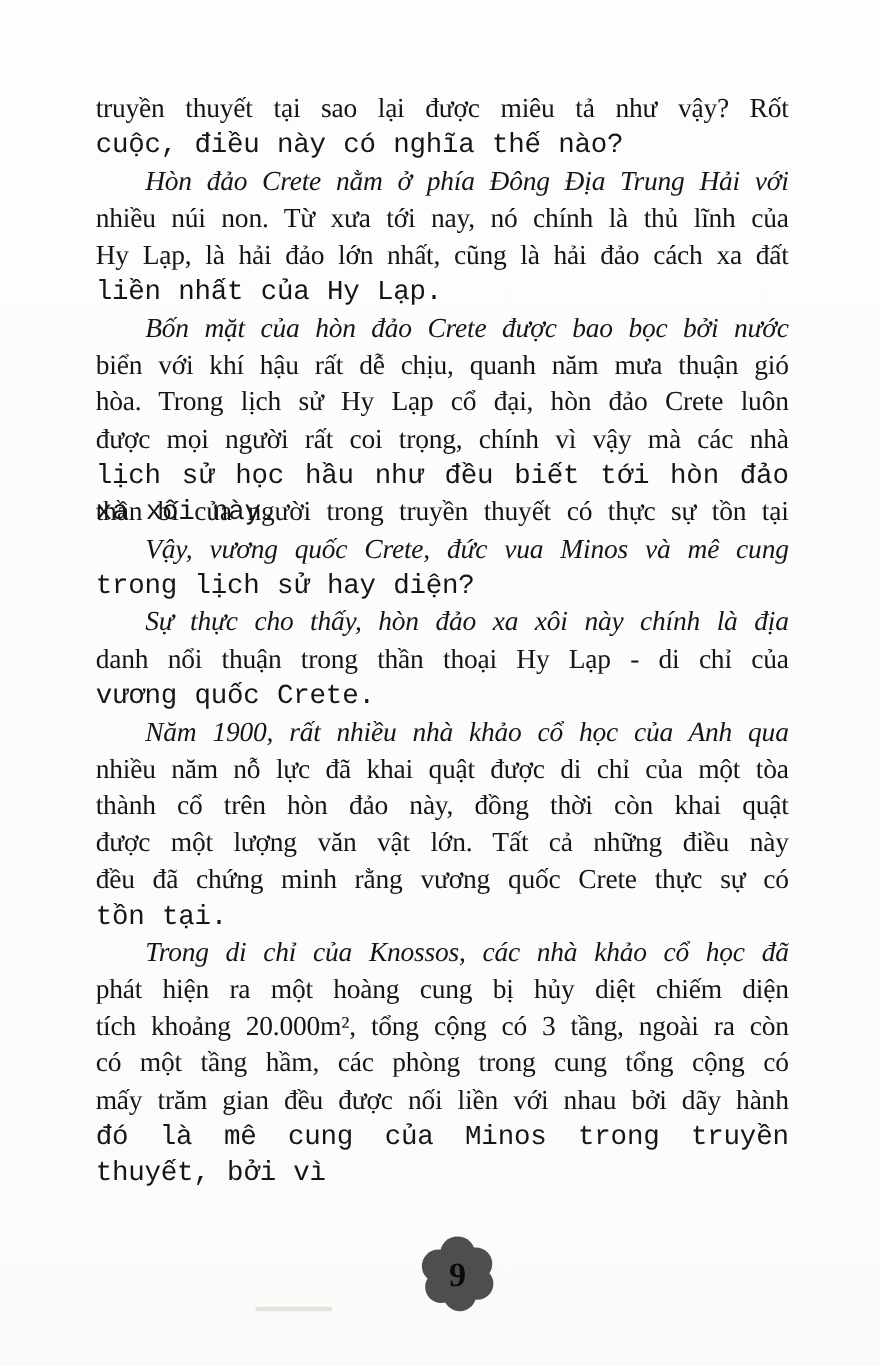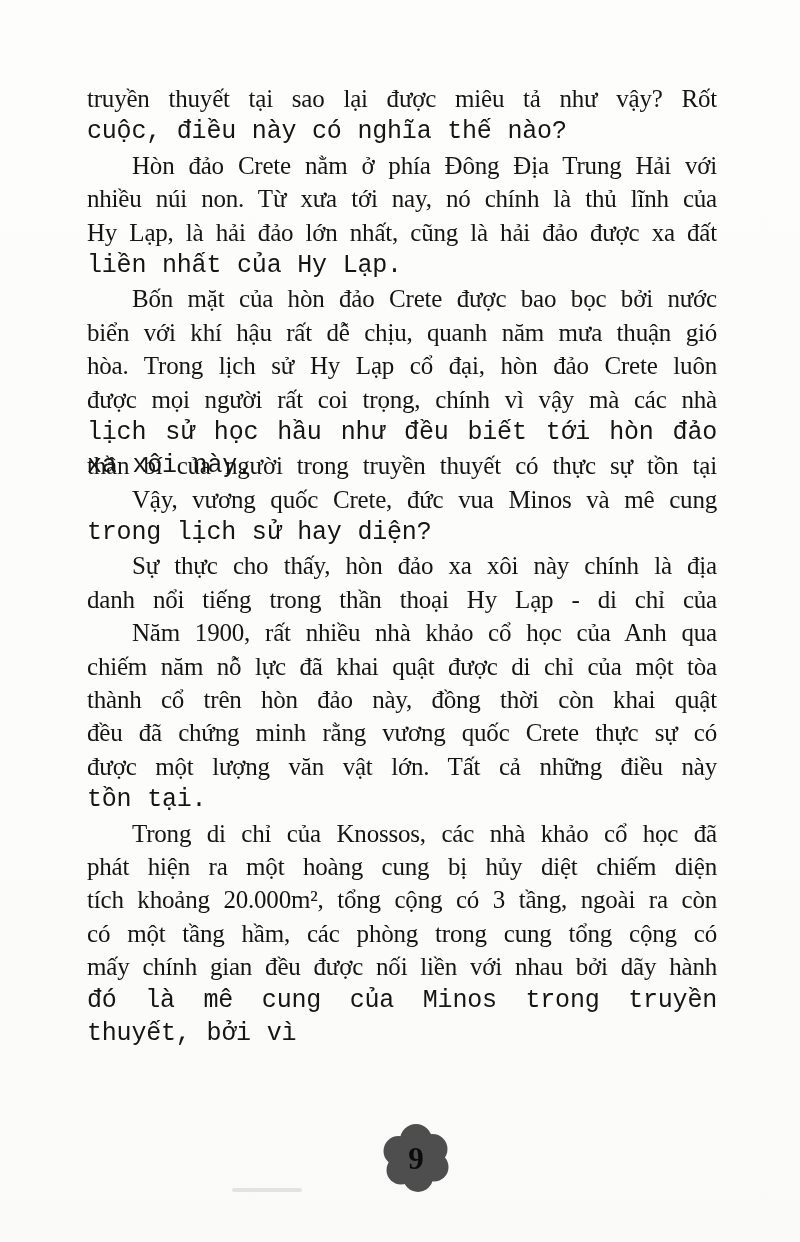--- a/index.html
+++ b/index.html
@@ -36,20 +36,21 @@
     text-align-last: justify;
     white-space: normal;
     overflow: visible;
   }
   .line.para-last {
     text-align-last: left;
     font-family: Liberation Mono, monospace;
   }
   .line.indent {
     text-indent: 45px;
+    font-style: italic;
   }
   .badge {
     position: absolute;
     left: 377px;
     top: 1122px;
     width: 78px;
     height: 74px;
   }
   .badge svg {
     position: absolute;
@@ -85,43 +86,44 @@
 </head>
 <body>
 
 <div class="page" style="color: rgb(21, 21, 21);">
 
   <div class="text-block" id="text-block">
       <div class="line">truyền thuyết tại sao lại được miêu tả như vậy? Rốt</div>
       <div class="line para-last">cuộc, điều này có nghĩa thế nào?</div>
       <div class="line indent">Hòn đảo Crete nằm ở phía Đông Địa Trung Hải với</div>
       <div class="line">nhiều núi non. Từ xưa tới nay, nó chính là thủ lĩnh của</div>
-      <div class="line">Hy Lạp, là hải đảo lớn nhất, cũng là hải đảo được xa đất</div>
+      <div class="line">Hy Lạp, là hải đảo lớn nhất, cũng là hải đảo cách xa đất</div>
       <div class="line para-last">liền nhất của Hy Lạp.</div>
       <div class="line indent">Bốn mặt của hòn đảo Crete được bao bọc bởi nước</div>
       <div class="line">biển với khí hậu rất dễ chịu, quanh năm mưa thuận gió</div>
       <div class="line">hòa. Trong lịch sử Hy Lạp cổ đại, hòn đảo Crete luôn</div>
       <div class="line">được mọi người rất coi trọng, chính vì vậy mà các nhà</div>
       <div class="line para-last">lịch sử học hầu như đều biết tới hòn đảo xa xôi này.</div>
       <div class="line">thần bí của người trong truyền thuyết có thực sự tồn tại</div>
       <div class="line indent">Vậy, vương quốc Crete, đức vua Minos và mê cung</div>
       <div class="line para-last">trong lịch sử hay diện?</div>
       <div class="line indent">Sự thực cho thấy, hòn đảo xa xôi này chính là địa</div>
-      <div class="line">danh nổi tiếng trong thần thoại Hy Lạp - di chỉ của</div>
+      <div class="line">danh nổi thuận trong thần thoại Hy Lạp - di chỉ của</div>
+      <div class="line para-last">vương quốc Crete.</div>
       <div class="line indent">Năm 1900, rất nhiều nhà khảo cổ học của Anh qua</div>
-      <div class="line">chiếm năm nỗ lực đã khai quật được di chỉ của một tòa</div>
+      <div class="line">nhiều năm nỗ lực đã khai quật được di chỉ của một tòa</div>
       <div class="line">thành cổ trên hòn đảo này, đồng thời còn khai quật</div>
+      <div class="line">được một lượng văn vật lớn. Tất cả những điều này</div>
       <div class="line">đều đã chứng minh rằng vương quốc Crete thực sự có</div>
-      <div class="line">được một lượng văn vật lớn. Tất cả những điều này</div>
       <div class="line para-last">tồn tại.</div>
       <div class="line indent">Trong di chỉ của Knossos, các nhà khảo cổ học đã</div>
       <div class="line">phát hiện ra một hoàng cung bị hủy diệt chiếm diện</div>
       <div class="line">tích khoảng 20.000m², tổng cộng có 3 tầng, ngoài ra còn</div>
       <div class="line">có một tầng hầm, các phòng trong cung tổng cộng có</div>
-      <div class="line">mấy chính gian đều được nối liền với nhau bởi dãy hành</div>
+      <div class="line">mấy trăm gian đều được nối liền với nhau bởi dãy hành</div>
       <div class="line para-last">đó là mê cung của Minos trong truyền thuyết, bởi vì</div>
     </div>
 
   <div class="badge">
     <svg viewBox="0 0 78 74" aria-hidden="true">
       <g class="flower-fill">
         <circle cx="39" cy="18" r="16" fill="#4e4e4e"></circle>
         <circle cx="55.5" cy="27" r="15" fill="#4e4e4e"></circle>
         <circle cx="57" cy="45" r="14.5" fill="#4e4e4e"></circle>
         <circle cx="41" cy="55" r="15" fill="#4e4e4e"></circle>

